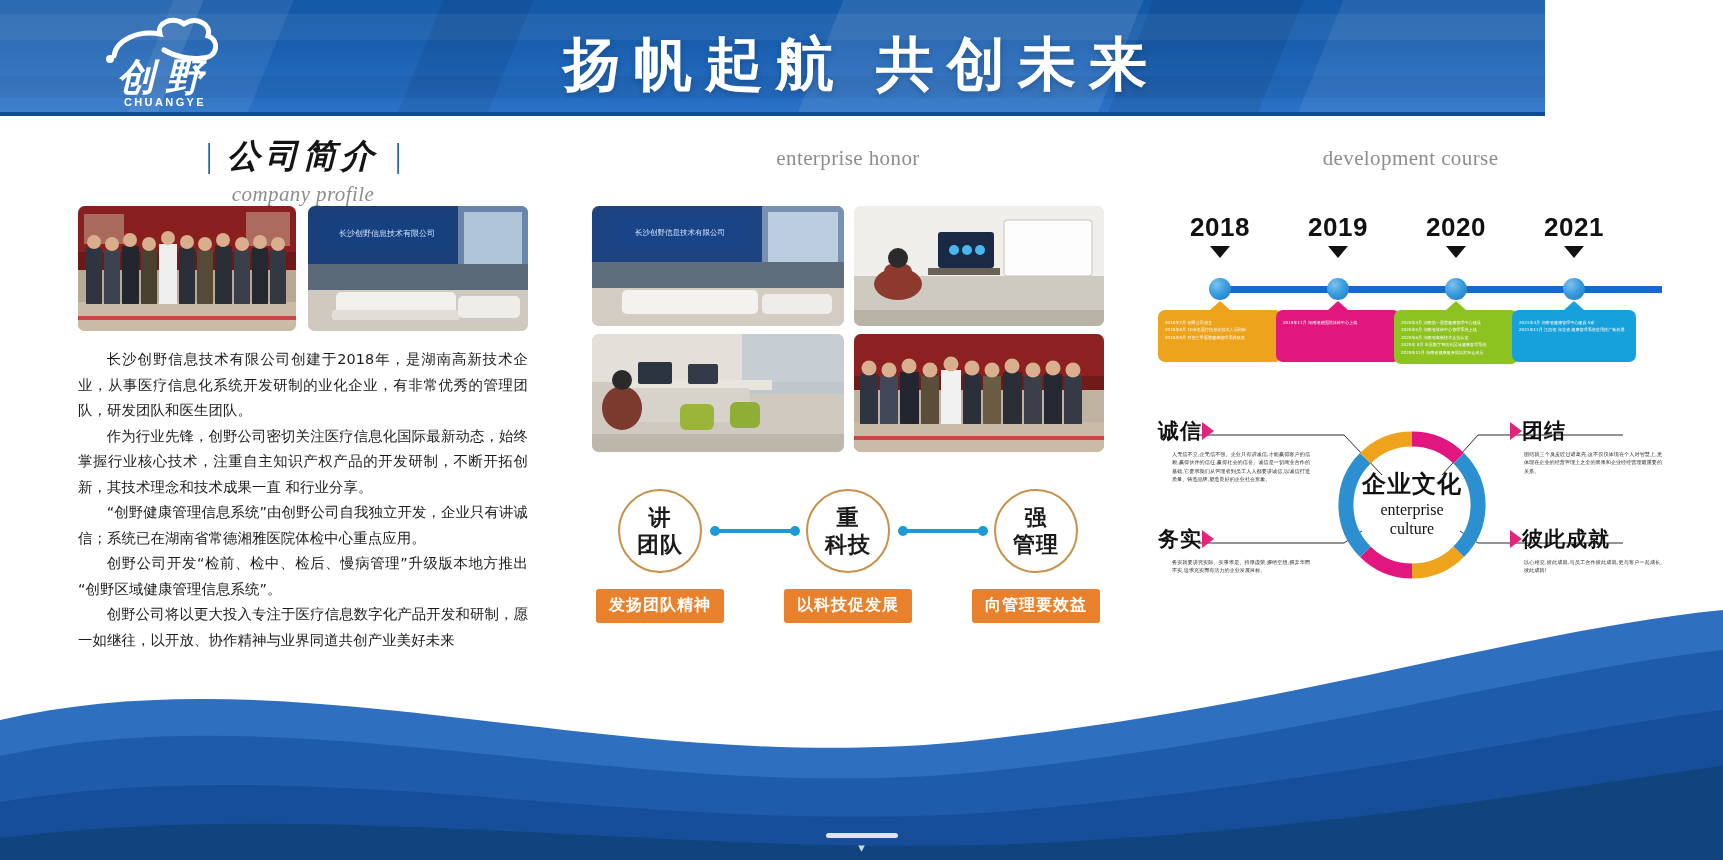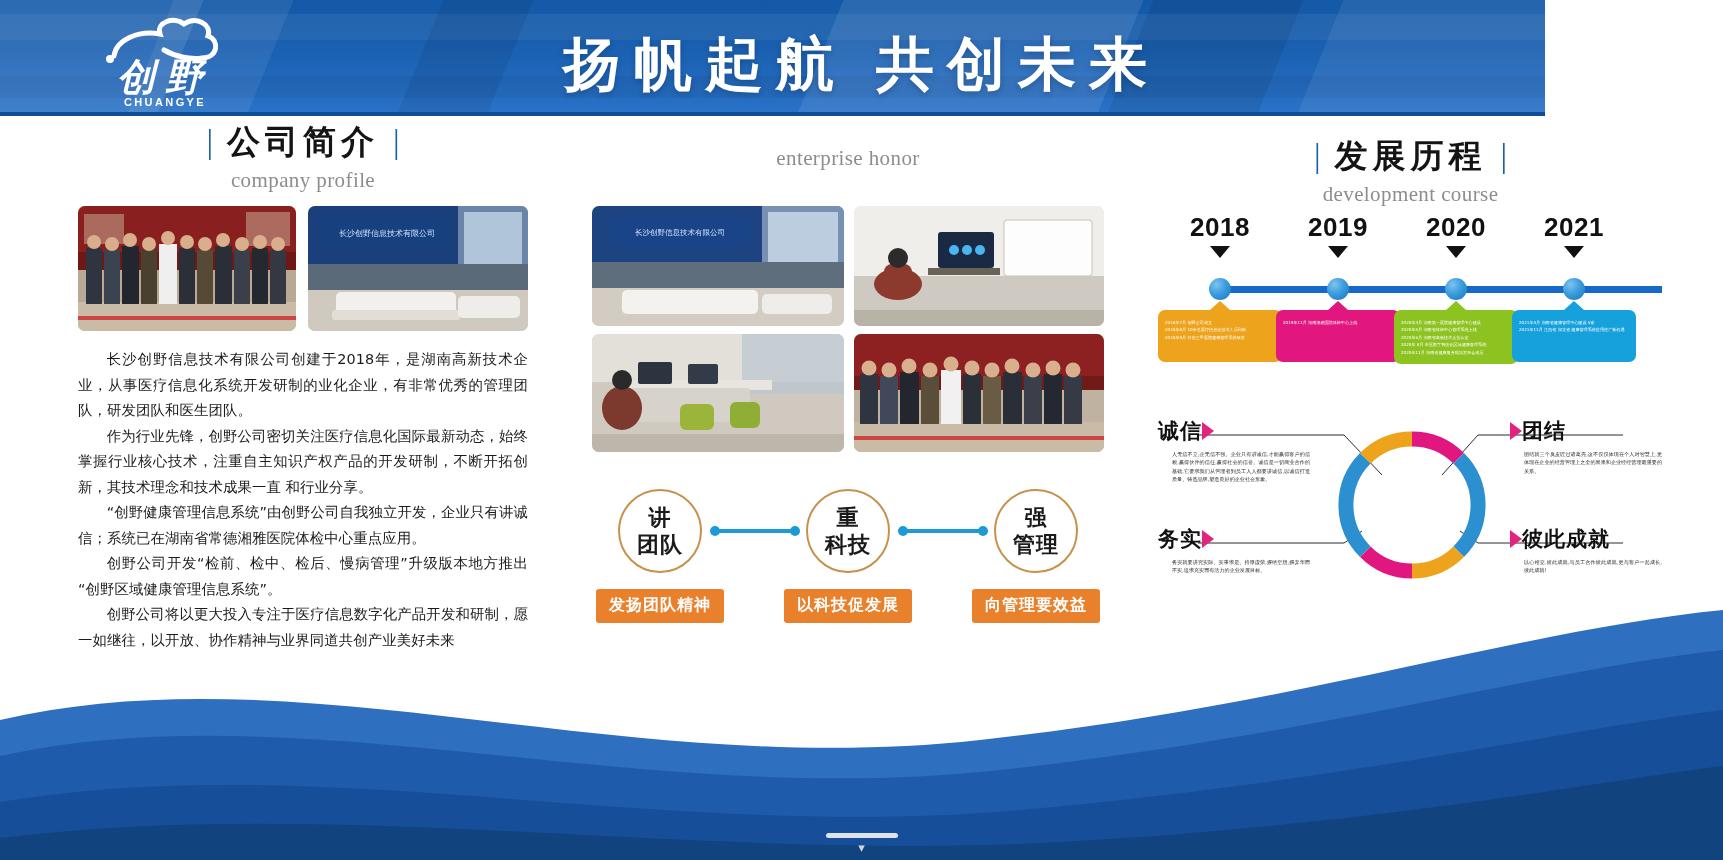--- a/index.html
+++ b/index.html
@@ -232,21 +232,21 @@
 
     <svg id="wave" viewBox="0 0 1723 290" preserveAspectRatio="none">
       <path d="M0,150 C300,80 620,210 980,170 C1300,135 1520,60 1723,40 L1723,290 L0,290 Z" fill="#2f6fc0"></path>
       <path d="M0,186 C300,120 640,240 1000,200 C1320,165 1540,100 1723,80 L1723,290 L0,290 Z" fill="#1f5bab"></path>
       <path d="M0,232 C320,178 660,272 1020,240 C1340,212 1560,160 1723,140 L1723,290 L0,290 Z" fill="#174e99"></path>
       <path d="M0,268 C340,226 700,292 1060,272 C1380,254 1580,214 1723,196 L1723,290 L0,290 Z" fill="#11447f"></path>
     </svg>
     <div id="scroll-bar"></div>
     <div id="scroll-hint">▾</div>
 
-    <div class="sec-head" style="left:78px; top:8px; width:450px;">
+    <div class="sec-head" style="left:78px; top:22px; width:450px;font-style:italic;">
       <div class="sec-cn"><span class="bar">|</span><span>公司简介</span><span class="bar">|</span></div>
       <div class="sec-en">company profile</div>
     </div>
 
     <div id="col1">
       <div id="c1-photos">
         <div class="photo" id="c1p1">
           <svg class="ph-inner" viewBox="0 0 218 125" preserveAspectRatio="none">
             <rect width="218" height="125" fill="#b9a894"></rect>
             <rect width="218" height="46" fill="#8a1f1f"></rect>
@@ -415,21 +415,20 @@
           <span>管理</span>
         </div>
 
         <div class="flow-tag" id="ft1">发扬团队精神</div>
         <div class="flow-tag" id="ft2">以科技促发展</div>
         <div class="flow-tag" id="ft3">向管理要效益</div>
       </div>
     </div>
 
     <div class="sec-head" style="left:1158px; top:22px; width:505px;">
-      <div class="sec-cn"><span class="bar">|</span><span>发展历程</span><span class="bar">|</span></div>
       <div class="sec-en">development course</div>
     </div>
 
     <div id="col3">
 
       <div id="timeline">
         <div id="tl-rail"></div>
 
         <div class="tl-col" id="tl0">
           <div class="tl-year">2018</div>
@@ -488,20 +487,27 @@
           <g fill="none" stroke-width="15">
             <path d="M78 12 A66 66 0 0 1 124.7 31.3" stroke="#e1177f"></path>
             <path d="M124.7 31.3 A66 66 0 0 1 124.7 124.7" stroke="#2b8fd0"></path>
             <path d="M124.7 124.7 A66 66 0 0 1 78 144" stroke="#eda31b"></path>
             <path d="M78 144 A66 66 0 0 1 31.3 124.7" stroke="#e1177f"></path>
             <path d="M31.3 124.7 A66 66 0 0 1 31.3 31.3" stroke="#2b8fd0"></path>
             <path d="M31.3 31.3 A66 66 0 0 1 78 12" stroke="#eda31b"></path>
           </g>
         </svg>
 
+        <div id="donut-center">
+          <div id="cc-cn">企业文化</div>
+          <div id="cc-en">
+            <div>enterprise</div>
+            <div>culture</div>
+          </div>
+        </div>
 
         <div class="cul-item" id="cul-tl">
           <div class="cul-head">
             <div class="cul-title">诚信</div>
             <div class="tri-r"></div>
           </div>
           <div class="cul-body">人无信不立,企无信不强。企业只有讲诚信,才能赢得客户的信赖,赢得伙伴的信任,赢得社会的信誉。诚信是一切商业合作的基础,它要求我们从管理者到员工人人都要讲诚信,以诚信打造质量、铸造品牌,塑造良好的企业社会形象。</div>
         </div>
 
         <div class="cul-item" id="cul-tr">

